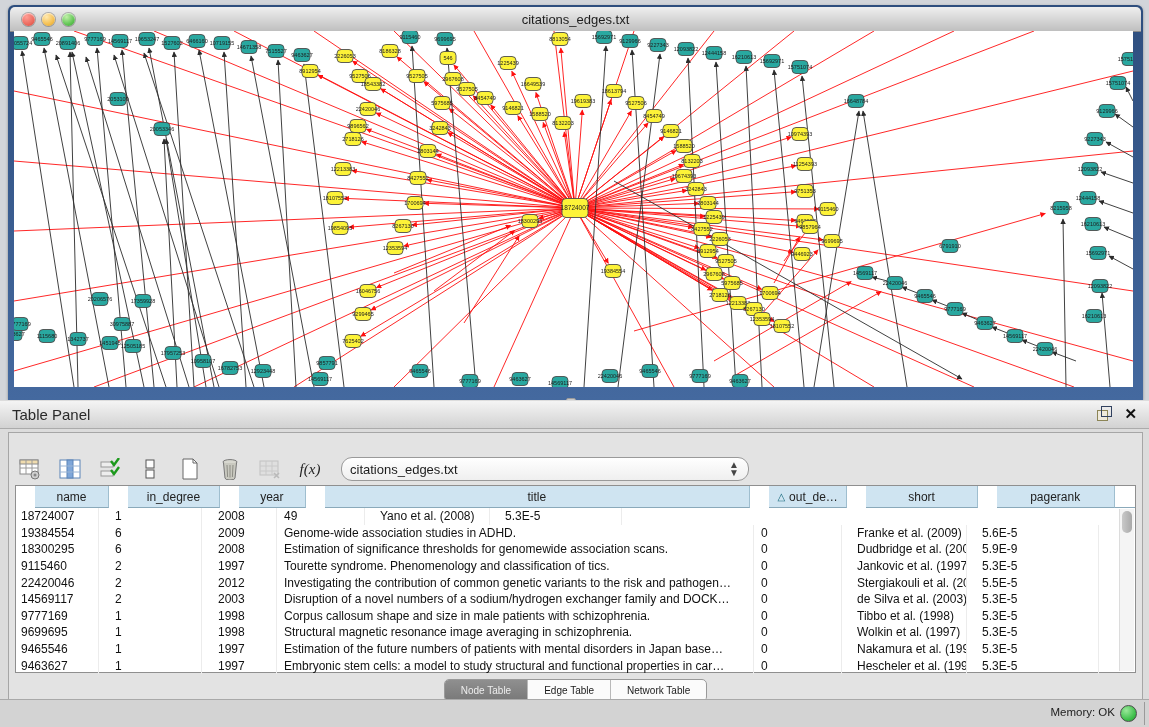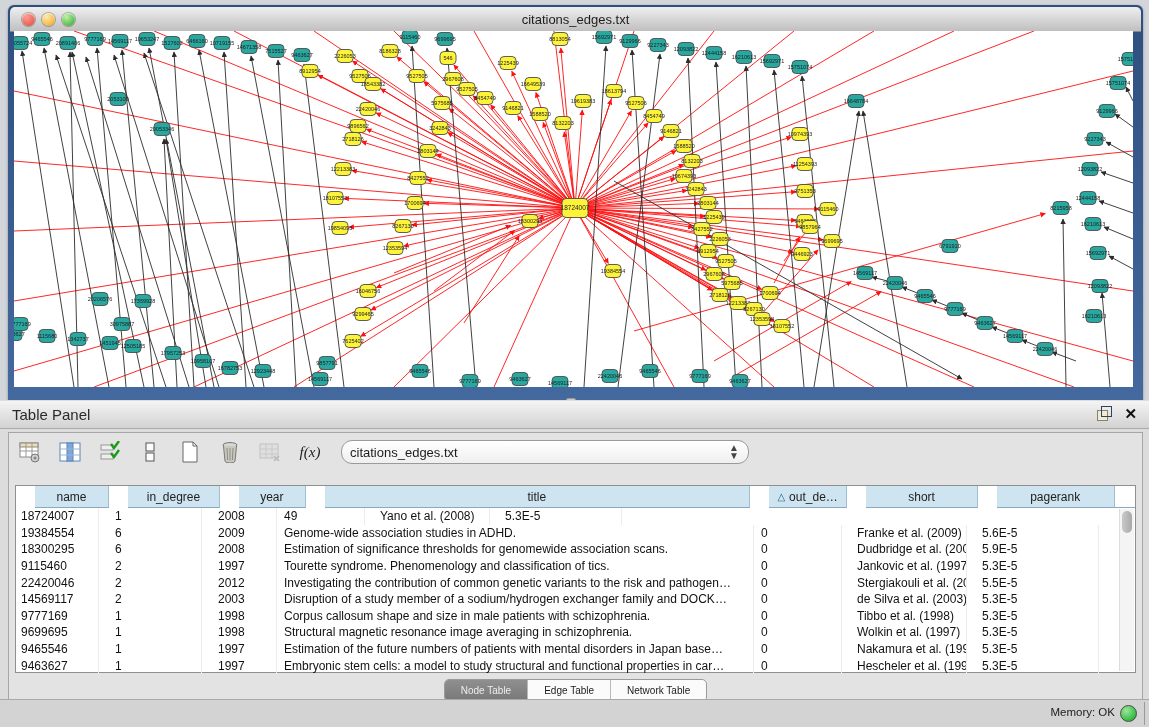--- a/index.html
+++ b/index.html
@@ -24,21 +24,21 @@
   .tp-header{position:absolute;left:0;top:1px;right:0;height:27px;background:linear-gradient(#f4f4f4,#d2d2d2);
     border-bottom:1px solid #ababab;display:flex;align-items:center;}
   .tp-title{margin-left:12px;font-size:15px;color:#2a2a2a;text-align:right;}
   .tp-header-icons{position:absolute;right:12px;top:5px;display:flex;gap:12px;align-items:center;}
   .float-ic{width:15px;height:15px;position:relative;}
   .float-ic .sq1{position:absolute;left:0;bottom:0;width:9px;height:9px;border:1.5px solid #8c8556;background:#efeadc;}
   .float-ic .sq2{position:absolute;right:0;top:0;width:9px;height:9px;border:1.5px solid #31415f;}
   .close-ic{font-size:15px;font-weight:bold;color:#111;line-height:15px;}
   .tp-content{position:absolute;left:8px;top:32px;width:1133px;height:267px;background:#e3e3e3;border:1px solid #a6a6a6;}
   
-  .toolbar{position:absolute;left:6px;top:0;height:38px;display:flex;align-items:center;gap:10px;}
+  .toolbar{position:absolute;left:6px;top:17px;height:38px;display:flex;align-items:center;gap:10px;}
   .tb-btn{width:30px;height:30px;display:flex;align-items:center;justify-content:center;border-radius:4px;}
   .fx{font-style:italic;font-size:15px;color:#222;font-family:"Liberation Serif",serif;}
   .combo{width:390px;height:22px;border:1px solid #9a9a9a;border-radius:11px;background:linear-gradient(#ffffff,#efefef);
     display:flex;align-items:center;font-size:13px;color:#1c1c1c;padding:0 8px;position:relative;}
   .combo .arrows{position:absolute;right:9px;font-size:10px;color:#444;letter-spacing:0;line-height:8px;text-align:center;}
   
   .grid{position:absolute;left:6px;top:52px;width:1121px;height:188px;background:#ffffff;border:1px solid #8f8f8f;box-sizing:border-box;}
   .ghead{display:flex;height:22px;}
   .ghead .hc{background:#cfe4f1;border-right:1px solid #9fbecf;border-bottom:1px solid #8aa9ba;box-sizing:border-box;
     font-size:12px;color:#222;display:flex;align-items:center;justify-content:center;overflow:hidden;white-space:nowrap;margin-left:19px;}
@@ -920,21 +920,21 @@
             <div class="bc c5">Franke et al. (2009)</div>
             <div class="bc c6">5.6E-5</div>
           </div>
           <div class="grow">
             <div class="bc c0">18300295</div>
             <div class="bc c1">6</div>
             <div class="bc c2">2008</div>
             <div class="bc c3">Estimation of significance thresholds for genomewide association scans.</div>
             <div class="bc c4">0</div>
             <div class="bc c5">Dudbridge et al. (2008)</div>
-            <div class="bc c6">5.9E-5</div>
+            <div class="bc c6">5.9E-9</div>
           </div>
           <div class="grow">
             <div class="bc c0">9115460</div>
             <div class="bc c1">2</div>
             <div class="bc c2">1997</div>
             <div class="bc c3">Tourette syndrome. Phenomenology and classification of tics.</div>
             <div class="bc c4">0</div>
             <div class="bc c5">Jankovic et al. (1997)</div>
             <div class="bc c6">5.3E-5</div>
           </div>
@@ -944,21 +944,21 @@
             <div class="bc c2">2012</div>
             <div class="bc c3">Investigating the contribution of common genetic variants to the risk and pathogen…</div>
             <div class="bc c4">0</div>
             <div class="bc c5">Stergiakouli et al. (2012)</div>
             <div class="bc c6">5.5E-5</div>
           </div>
           <div class="grow">
             <div class="bc c0">14569117</div>
             <div class="bc c1">2</div>
             <div class="bc c2">2003</div>
-            <div class="bc c3">Disruption of a study member of a sodium/hydrogen exchanger family and DOCK…</div>
+            <div class="bc c3">Disruption of a novel numbers of a sodium/hydrogen exchanger family and DOCK…</div>
             <div class="bc c4">0</div>
             <div class="bc c5">de Silva et al. (2003)</div>
             <div class="bc c6">5.3E-5</div>
           </div>
           <div class="grow">
             <div class="bc c0">9777169</div>
             <div class="bc c1">1</div>
             <div class="bc c2">1998</div>
             <div class="bc c3">Corpus callosum shape and size in male patients with schizophrenia.</div>
             <div class="bc c4">0</div>

